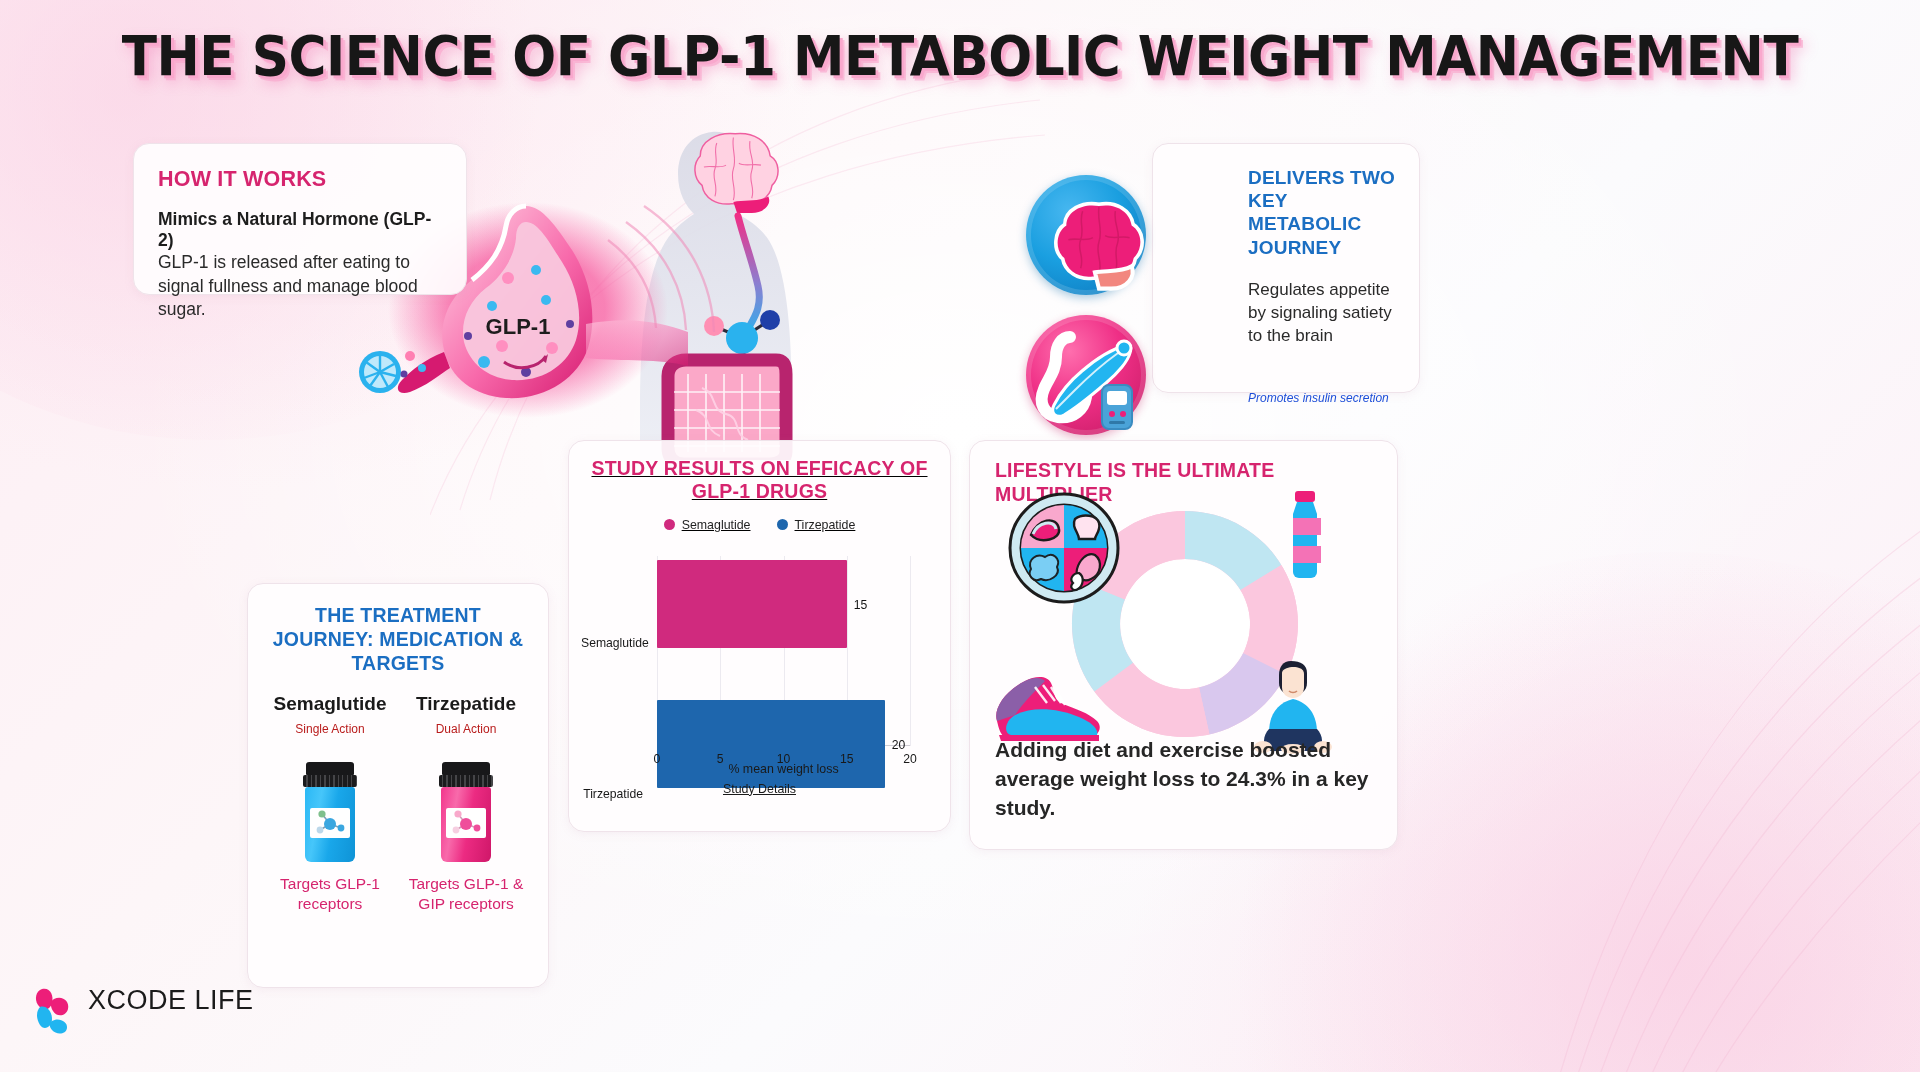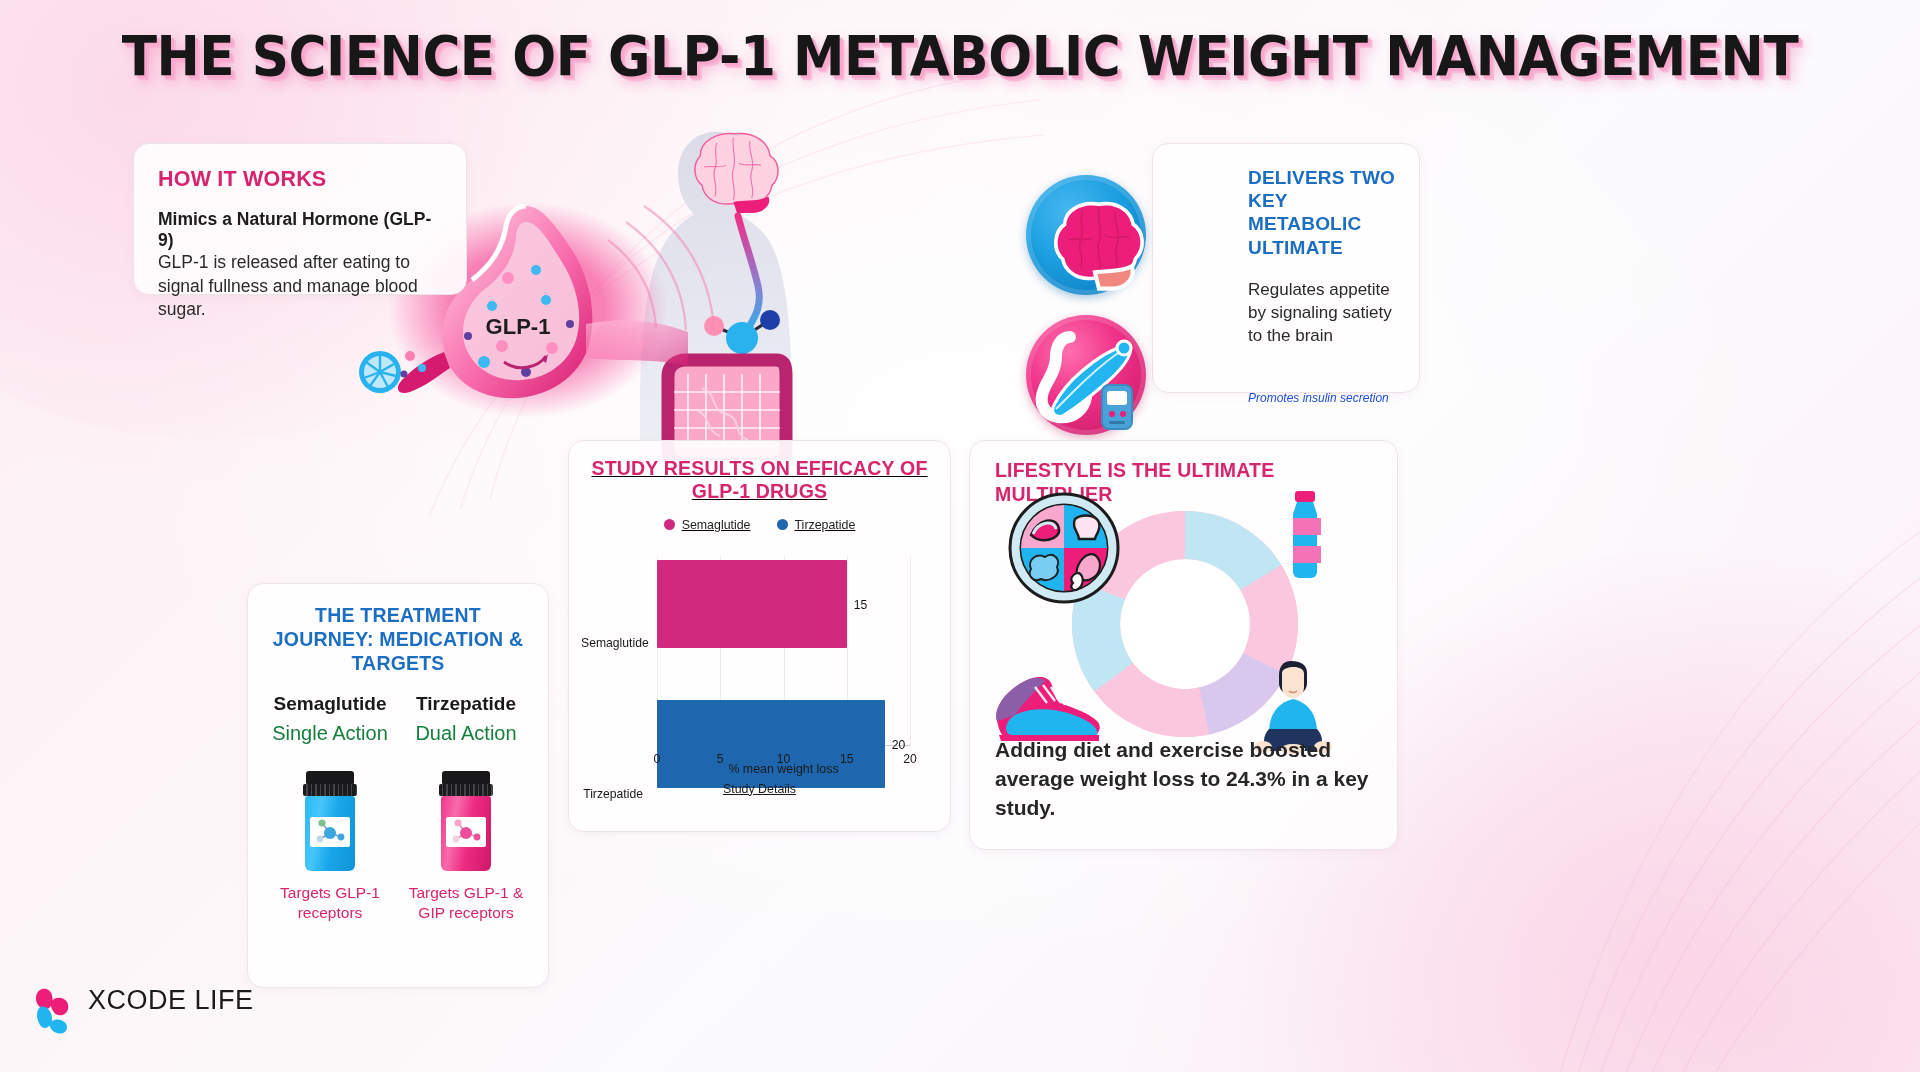--- a/index.html
+++ b/index.html
@@ -94,21 +94,21 @@
     background: radial-gradient(circle at 36% 30%, #ff6fae 0%, #ef2f86 45%, #c0185f 100%);
     box-shadow: inset 0 0 0 5px rgba(255,255,255,0.14), 0 3px 10px rgba(190,25,95,0.33);
   }
 
   
   #card-treat { left: 247px; top: 583px; width: 302px; height: 405px; padding: 20px 14px 0 14px; }
   #treat-title { font-size: 19.5px; text-align: center; }
   .two-col { display: flex; }
   .col { flex: 1; text-align: center; }
   .drug-name { font-size: 19px; font-weight: 700; color: #1a1a1a; margin-top: 18px; }
-  .drug-sub { font-size: 20px; color: #15803d; margin-top: 7px; }
+  .drug-sub { font-size: 12px; color: #b91c1c; margin-top: 7px; }
   .drug-foot { font-size: 15.5px; color: #d6246e; line-height: 1.27; margin-top: 12px; }
 
   .bottle { width: 56px; height: 100px; margin: 0 auto; position: relative; }
   .bottle .cap {
     position:absolute; left:4px; top:0; width:48px; height:13px;
     background:#18181a; border-radius:3px 3px 1px 1px;
   }
   .bottle .ridge {
     position:absolute; left:1px; top:13px; width:54px; height:12px;
     background: repeating-linear-gradient(90deg,#1b1b1d 0 3px,#454548 3px 4.5px);
@@ -323,27 +323,27 @@
     <circle cx="52" cy="6" r="5" fill="#ff7fb2"></circle>
     <circle cx="64" cy="18" r="4" fill="#3bb9f0"></circle>
     <circle cx="46" cy="24" r="3.5" fill="#5f3fa0"></circle>
   </g>
 
   <text x="178" y="224" text-anchor="middle" font-family="Liberation Sans, sans-serif" font-size="22" font-weight="700" fill="#1d1d1d">GLP-1</text>
 </svg>
 
 <div class="card" id="card-how">
   <div class="card-h pink-h" id="how-title">HOW IT WORKS</div>
-  <div id="how-b1">Mimics a Natural Hormone (GLP-9)</div>
+  <div id="how-b1">Mimics a Natural Hormone (GLP-2)</div>
   <div id="how-b2">GLP-1 is released after eating to signal fullness and manage blood sugar.</div>
 </div>
 
 <div class="card" id="card-benefits">
   <div class="inner">
-    <div class="card-h blue-h" id="ben-title">DELIVERS TWO KEY METABOLIC ULTIMATE</div>
+    <div class="card-h blue-h" id="ben-title">DELIVERS TWO KEY METABOLIC JOURNEY</div>
     <div id="ben-1">Regulates appetite by signaling satiety to the brain</div>
     <div id="ben-2">Promotes insulin secretion</div>
   </div>
 </div>
 
 <div class="icon-circle" id="brain-circle">
   <svg viewBox="0 0 120 120" width="120" height="120">
     <g transform="translate(22,30) scale(1.02)">
       <path d="M18 20 C18 6 34 -2 50 1 C66 -2 80 6 82 20 C92 26 94 42 84 52
                C82 64 70 72 56 70 L44 70 C30 72 18 64 16 52 C6 44 8 26 18 20 Z" fill="#fff" stroke="#fff" stroke-width="7" stroke-linejoin="round"></path>

